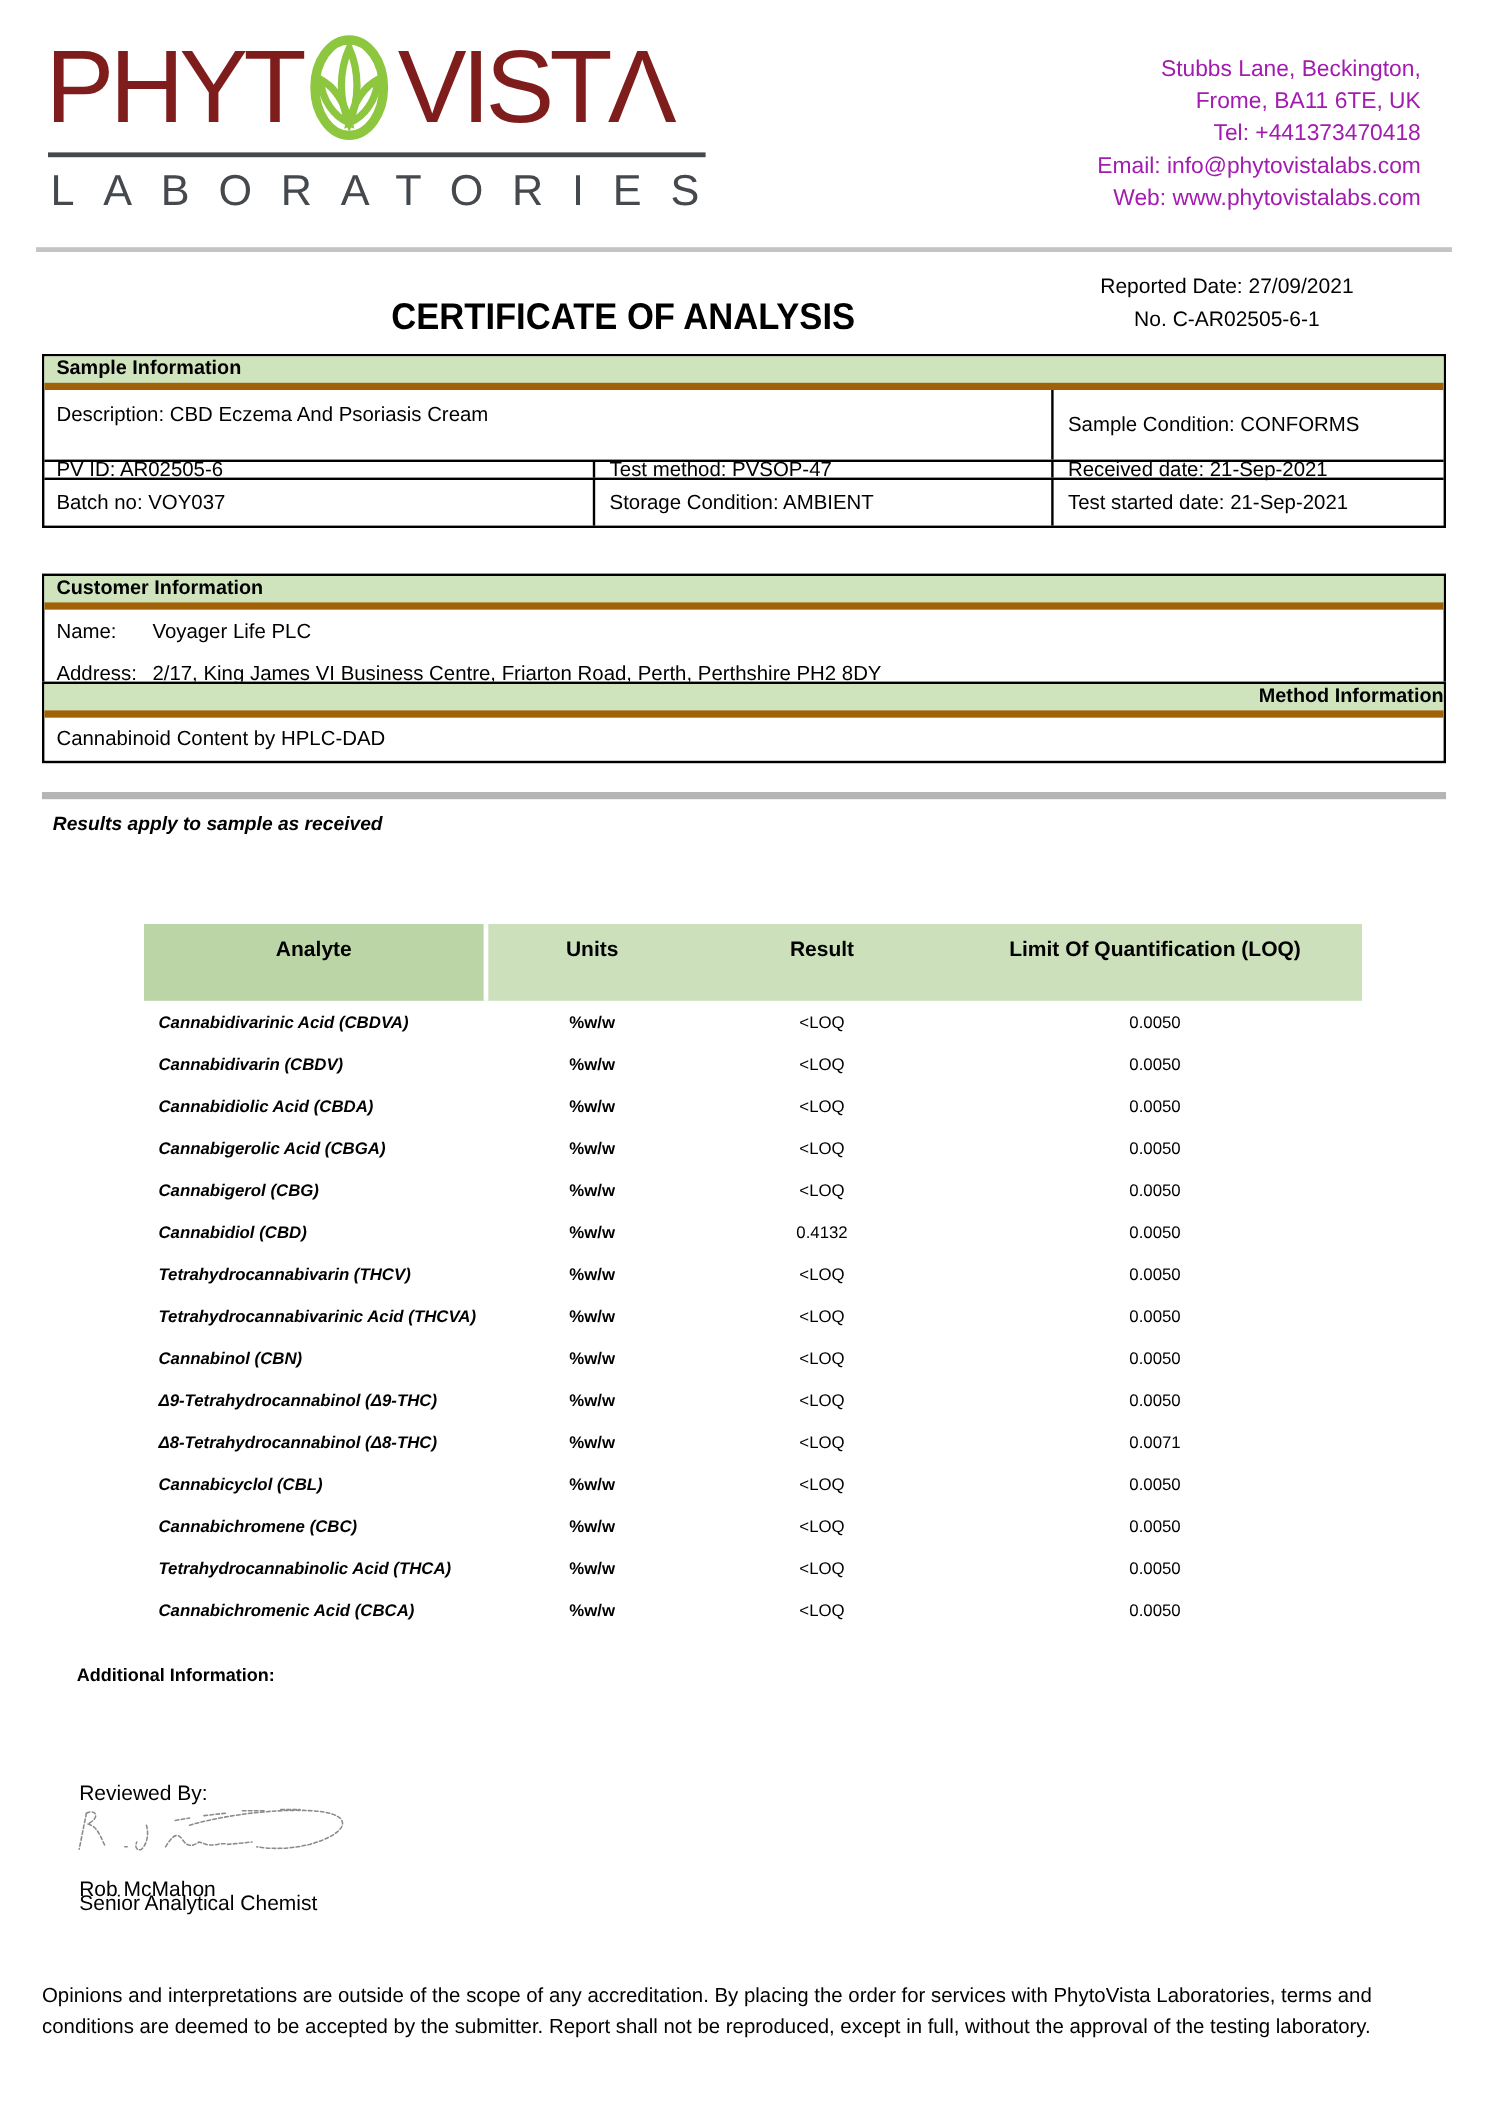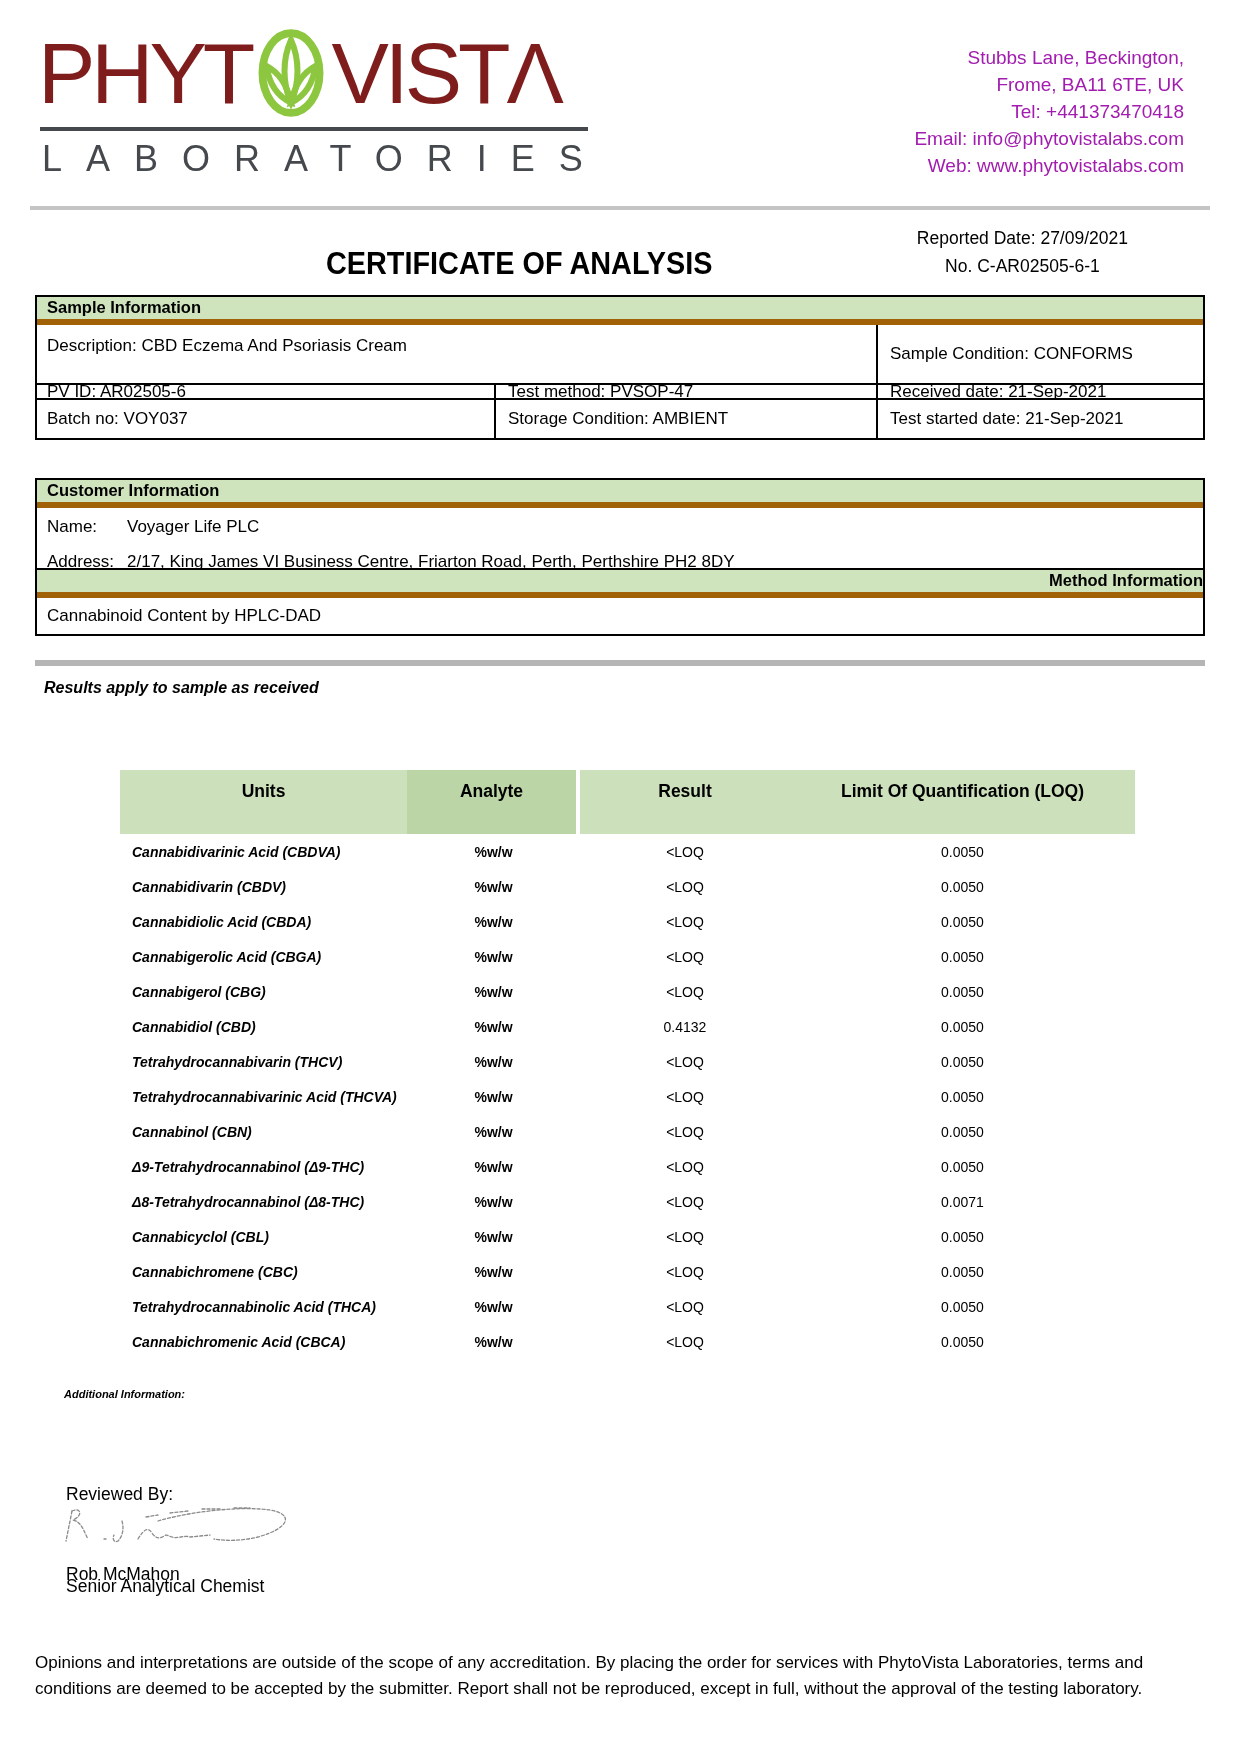--- a/index.html
+++ b/index.html
@@ -56,21 +56,21 @@
   .thead{display:grid;grid-template-columns:287px 173px 210px 345px;height:64px;}
   .th{font-weight:700;font-size:17.5px;text-align:center;padding-top:11px;box-sizing:border-box;}
   .th1{background:#bbd5a6;border-right:4px solid #fff;}
   .th2,.th3,.th4{background:#cce0bb;}
   .rrow{display:grid;grid-template-columns:287px 173px 210px 345px;height:35px;align-items:center;}
   .cell-analyte{font-weight:700;font-size:14px;padding-left:12px;font-style:italic;}
   .cell-units{font-weight:700;font-size:14px;text-align:center;}
   .cell-result,.cell-loq{font-size:14px;text-align:center;}
 
   
-  .addl{position:absolute;top:1388px;left:64px;font-weight:700;font-size:11px;font-style:italic;}
+  .addl{position:absolute;top:1388px;left:64px;font-weight:700;font-size:15px;}
   .reviewed{position:absolute;top:1484px;left:66px;font-size:17.5px;}
   .sig{position:absolute;top:1499px;left:58px;}
   .sig-name{position:absolute;top:1552px;left:66px;font-size:17.5px;margin-top:12px;}
   .sig-title{position:absolute;top:1576px;left:66px;font-size:17.5px;}
   .footer{position:absolute;top:1650px;left:35px;width:1178px;font-size:17px;line-height:26px;}
 </style>
 </head>
 <body>
 
 <div class="page">
@@ -142,22 +142,22 @@
   <div class="box box3">
     <div class="sec-bar">Method Information</div>
     <div class="method-line">Cannabinoid Content by HPLC-DAD</div>
   </div>
 
   <div class="rule-mid"></div>
   <div class="note">Results apply to sample as received</div>
 
   <div class="results">
     <div class="thead">
+      <div class="th th1">Analyte</div>
       <div class="th th2">Units</div>
-      <div class="th th1">Analyte</div>
       <div class="th th3">Result</div>
       <div class="th th4">Limit Of Quantification (LOQ)</div>
     </div>
     <div>
         <div class="rrow">
           <div class="cell-analyte">Cannabidivarinic Acid (CBDVA)</div>
           <div class="cell-units">%w/w</div>
           <div class="cell-result">&lt;LOQ</div>
           <div class="cell-loq">0.0050</div>
         </div>

